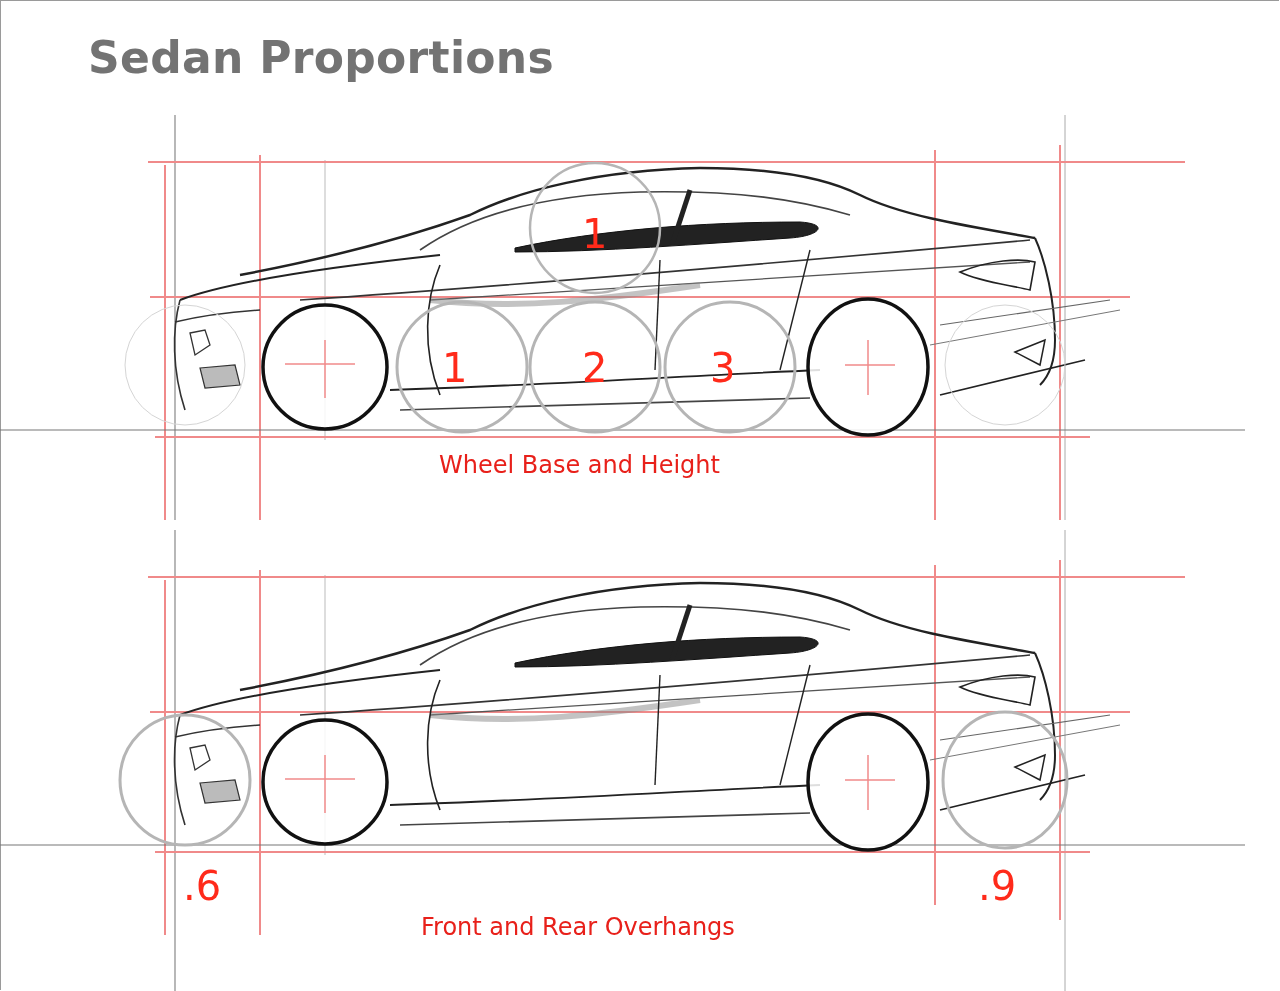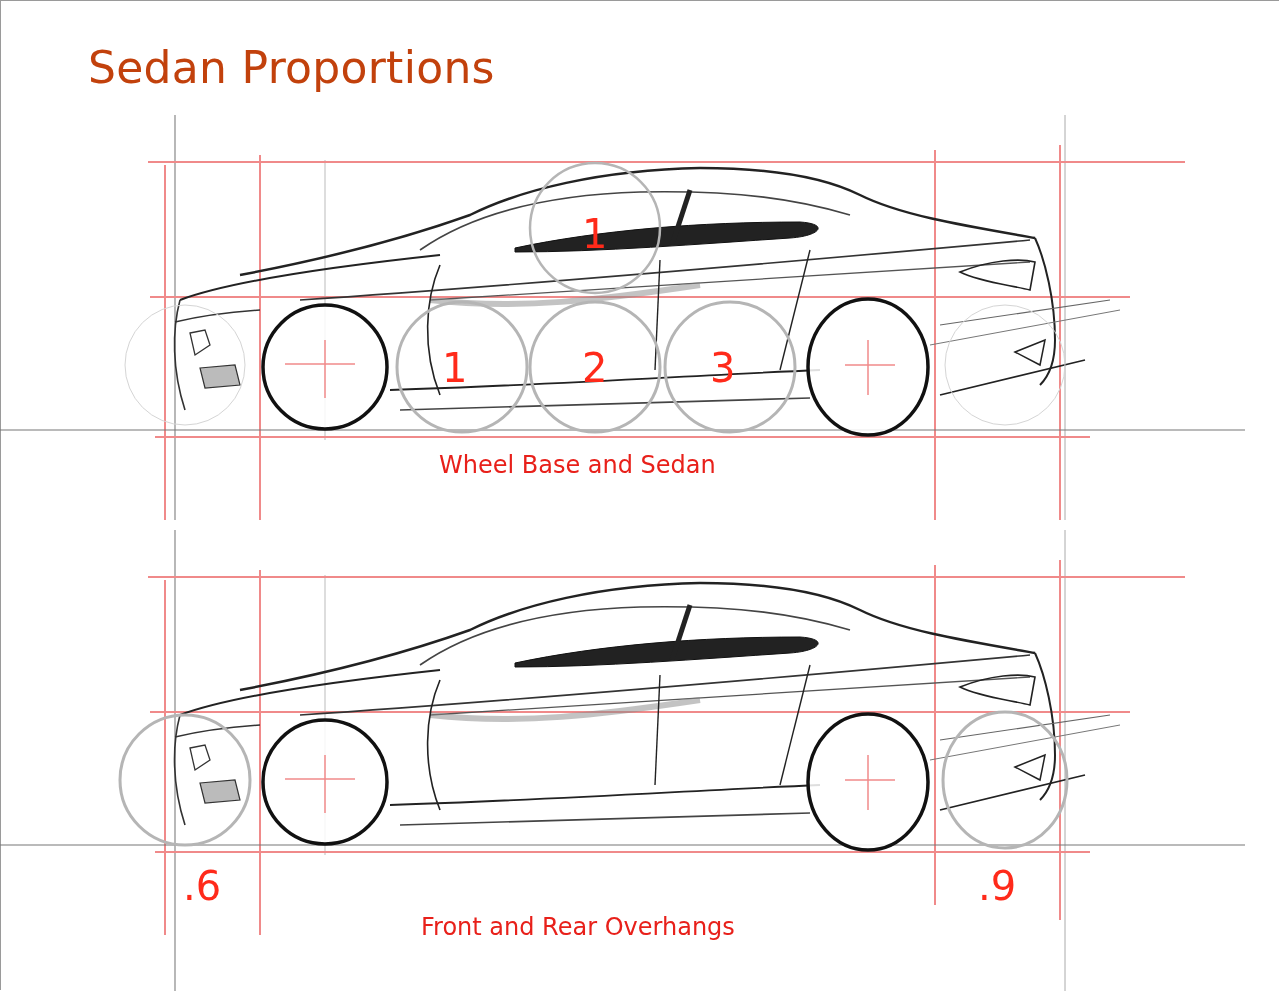--- a/index.html
+++ b/index.html
@@ -1,18 +1,18 @@
 <!DOCTYPE html>
 <html><head>
 <meta charset="utf-8">
 <style>
   html,body{margin:0;padding:0;background:#ffffff;}
   body{width:1280px;height:991px;position:relative;overflow:hidden;font-family:"DejaVu Sans","Liberation Sans",sans-serif;}
   .frame{position:absolute;left:0;top:0;width:1278px;height:989px;border-top:1px solid #9a9a9a;border-left:1px solid #9a9a9a;}
-  .title{position:absolute;left:88px;top:42px;font-size:44px;font-weight:normal;color:#c2410c;letter-spacing:0.3px;}
+  .title{position:absolute;left:88px;top:32px;font-size:44px;font-weight:bold;color:#737373;letter-spacing:0.3px;}
   svg.diagram{position:absolute;left:0;top:0;}
   .caption{position:absolute;color:#e8201a;font-size:24px;white-space:nowrap;}
   .num{position:absolute;color:#ff2a1a;font-size:40px;line-height:1;}
 </style>
 </head>
 <body>
 
 <div class="frame"></div>
 
 <div class="title">Sedan Proportions</div>
@@ -116,17 +116,17 @@
     <line x1="325" y1="340" x2="325" y2="398" stroke="#f08a8a" stroke-width="1.5"></line>
     <line x1="845" y1="365" x2="895" y2="365" stroke="#f08a8a" stroke-width="1.5"></line>
     <line x1="868" y1="340" x2="868" y2="395" stroke="#f08a8a" stroke-width="1.5"></line>
   </g>
 </svg>
 
 <div class="num" style="left:582px;top:214px;">1</div>
 <div class="num" style="left:442px;top:348px;">1</div>
 <div class="num" style="left:582px;top:348px;">2</div>
 <div class="num" style="left:710px;top:348px;">3</div>
-<div class="caption" style="left:439px;top:451px;">Wheel Base and Sedan</div>
+<div class="caption" style="left:439px;top:451px;">Wheel Base and Height</div>
 
 <div class="num" style="left:183px;top:866px;">.6</div>
 <div class="num" style="left:978px;top:866px;">.9</div>
 <div class="caption" style="left:421px;top:913px;">Front and Rear Overhangs</div>
 
 </body></html>

